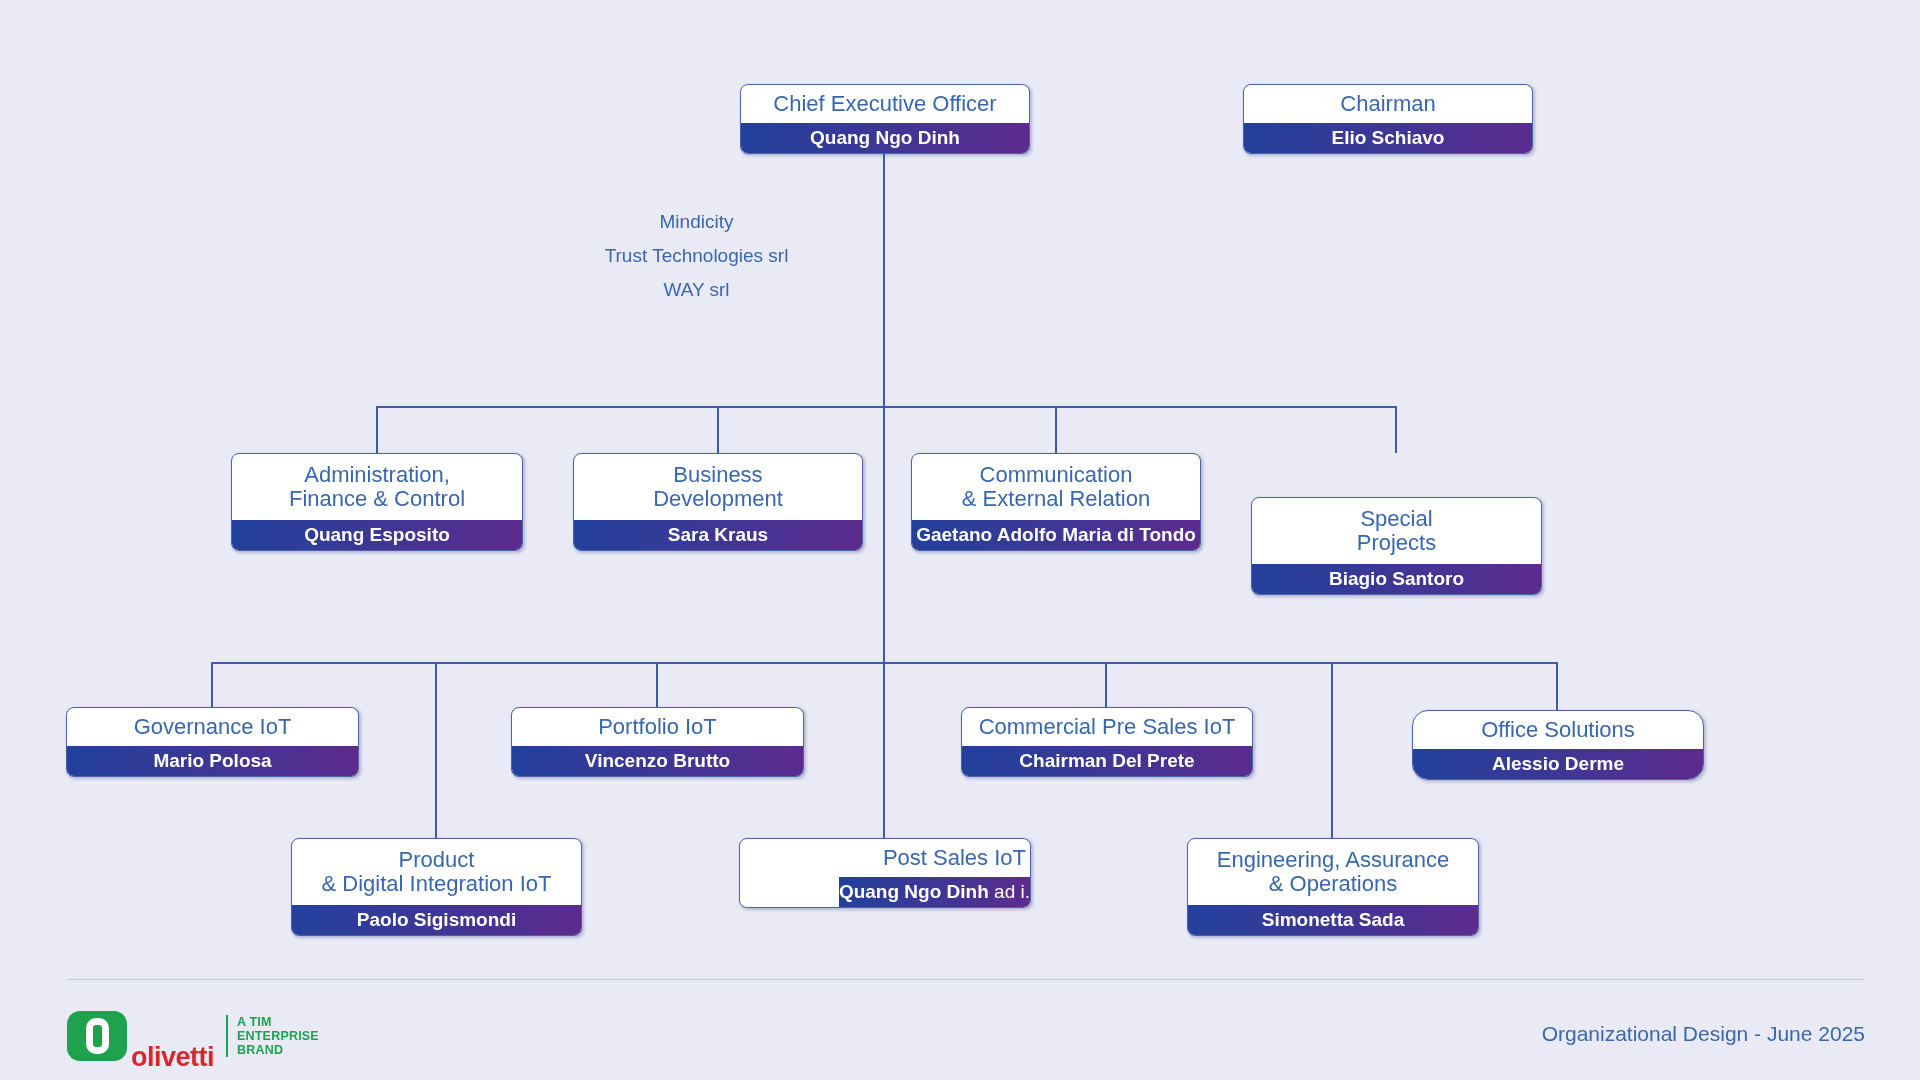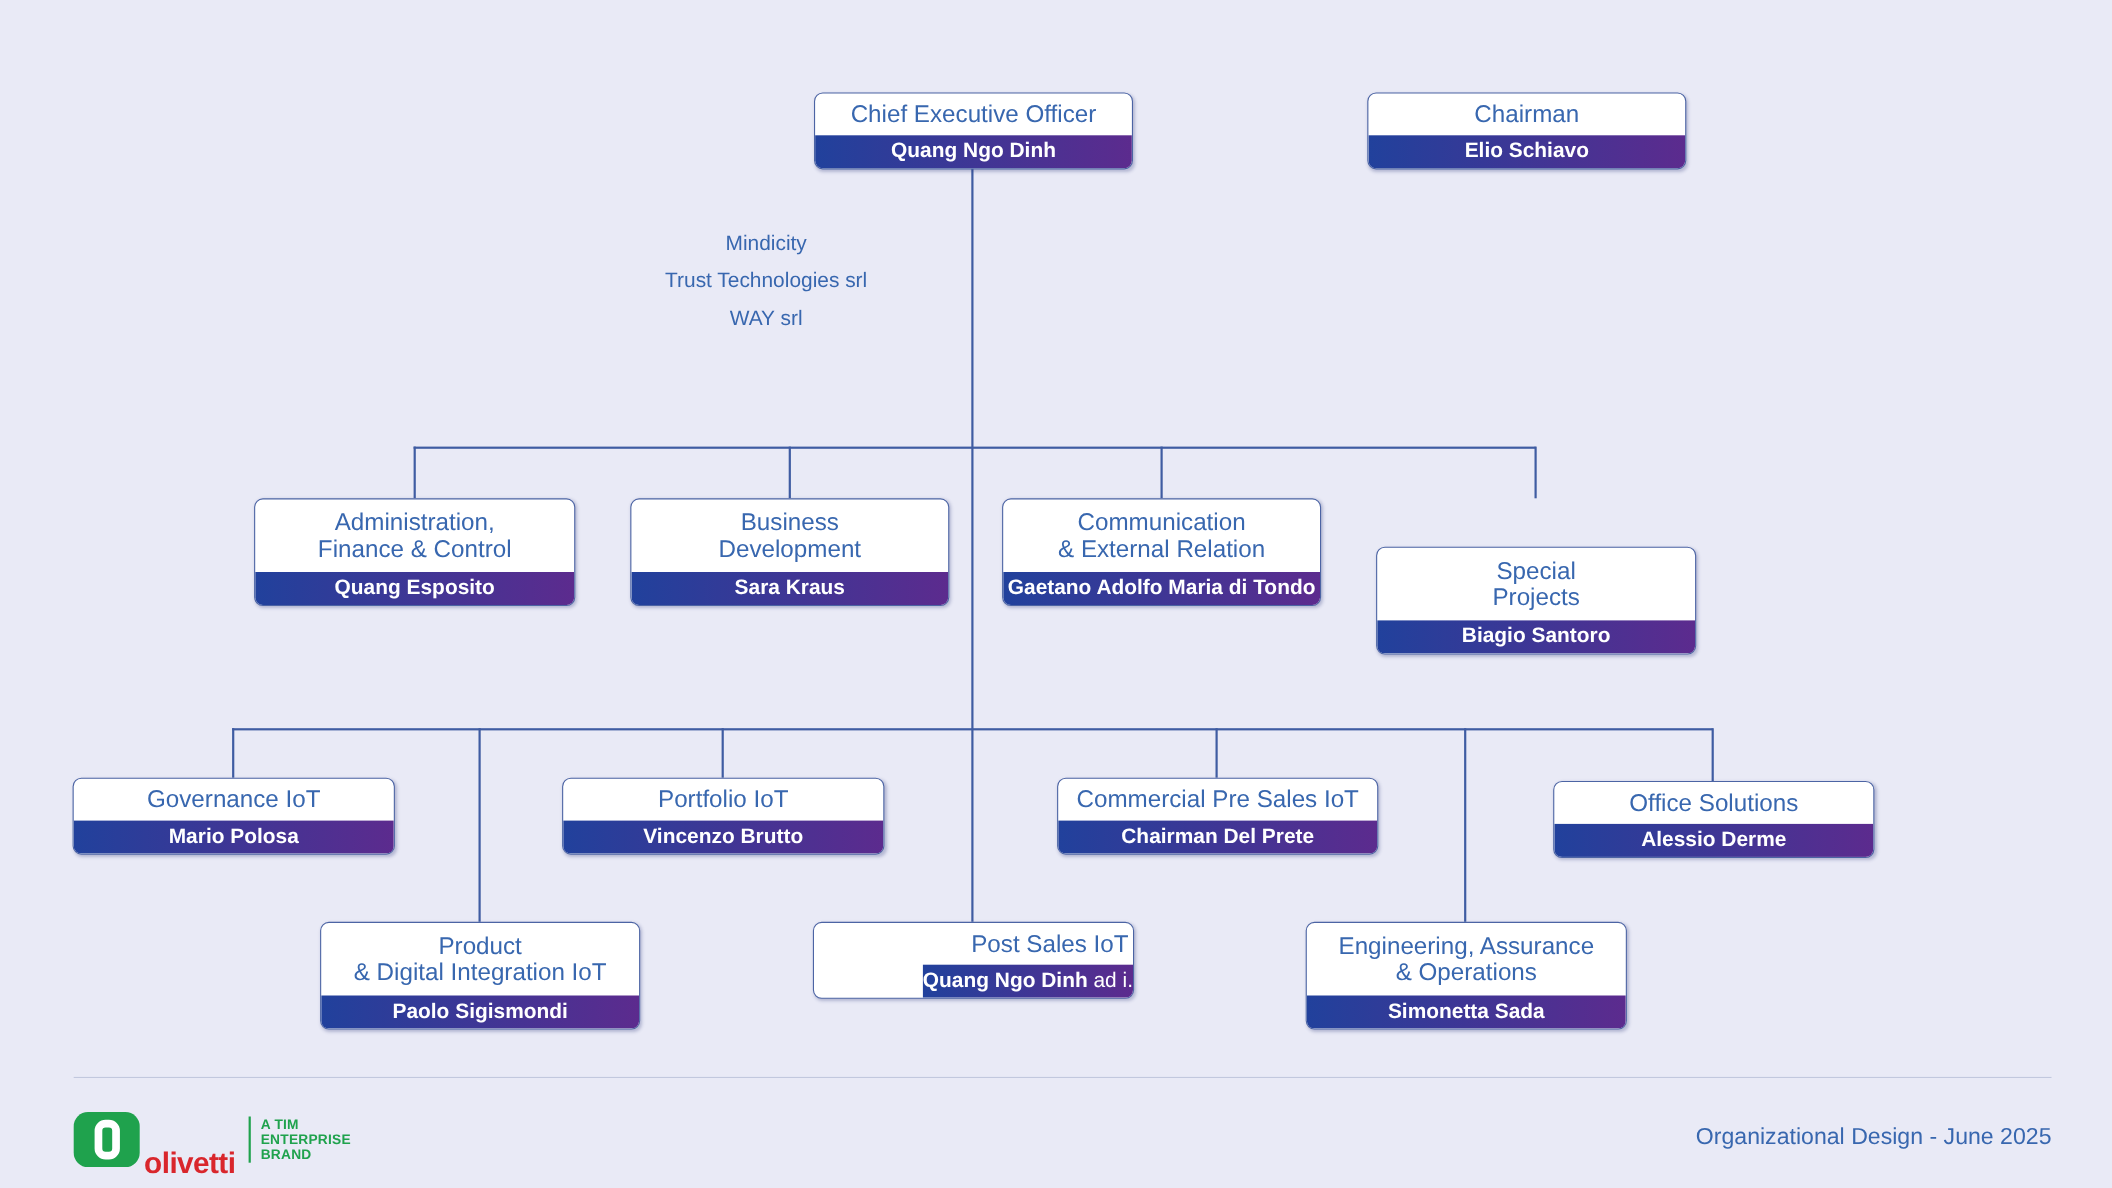--- a/index.html
+++ b/index.html
@@ -45,21 +45,21 @@
   
   .b-ceo{left:740px;top:84px;width:288px;}
   .b-chairman{left:1243px;top:84px;width:288px;}
   .b-admin{left:231px;top:453px;width:290px;}
   .b-bizdev{left:573px;top:453px;width:288px;}
   .b-comm{left:911px;top:453px;width:288px;}
   .b-special{left:1251px;top:453px;width:289px;margin-top:44px;}
   .b-governance{left:66px;top:707px;width:291px;}
   .b-portfolio{left:511px;top:707px;width:291px;}
   .b-commercial{left:961px;top:707px;width:290px;}
-  .b-office{left:1412px;top:710px;width:290px;}
+  .b-office{left:1412px;top:710px;width:290px;border-radius:16px;}
   .b-product{left:291px;top:838px;width:289px;}
   .b-postsales{left:739px;top:838px;width:290px;align-items:flex-end;}
   .b-engineering{left:1187px;top:838px;width:290px;justify-content:space-between;}
 
   
   .line{position:absolute;background:#3f5ca2;}
   .l-ceo-v{left:883px;top:150px;width:1.5px;height:688px;}
   .l-row2-h{left:376px;top:406px;width:1020px;height:1.5px;}
   .l-s-admin{left:376px;top:406px;width:1.5px;height:47px;}
   .l-s-bizdev{left:717px;top:406px;width:1.5px;height:47px;}

